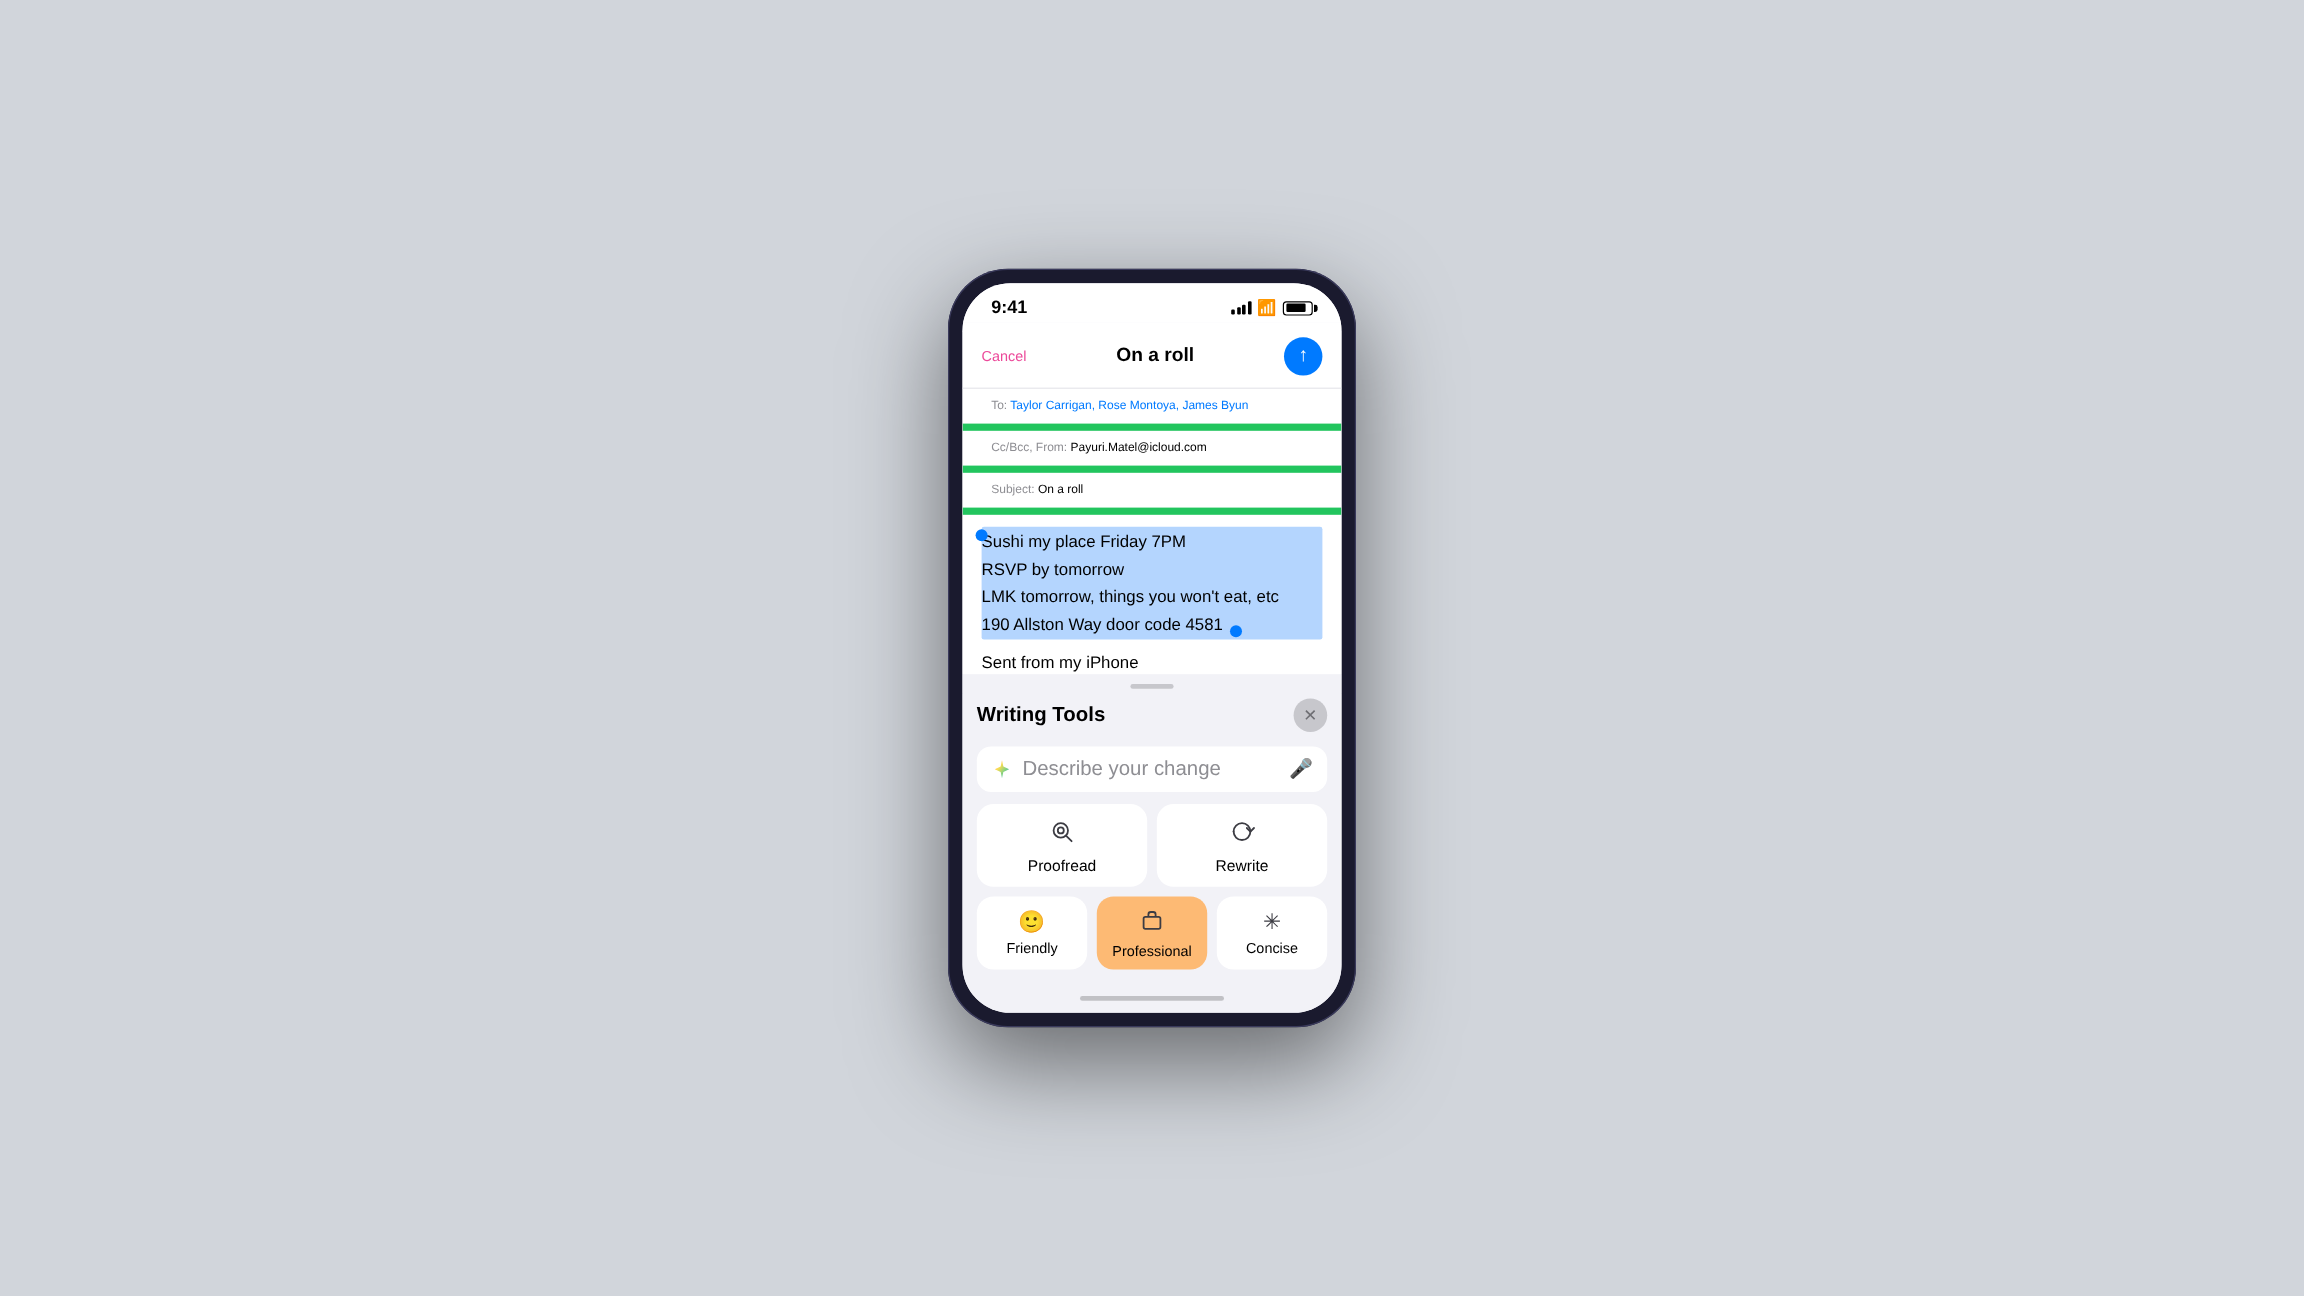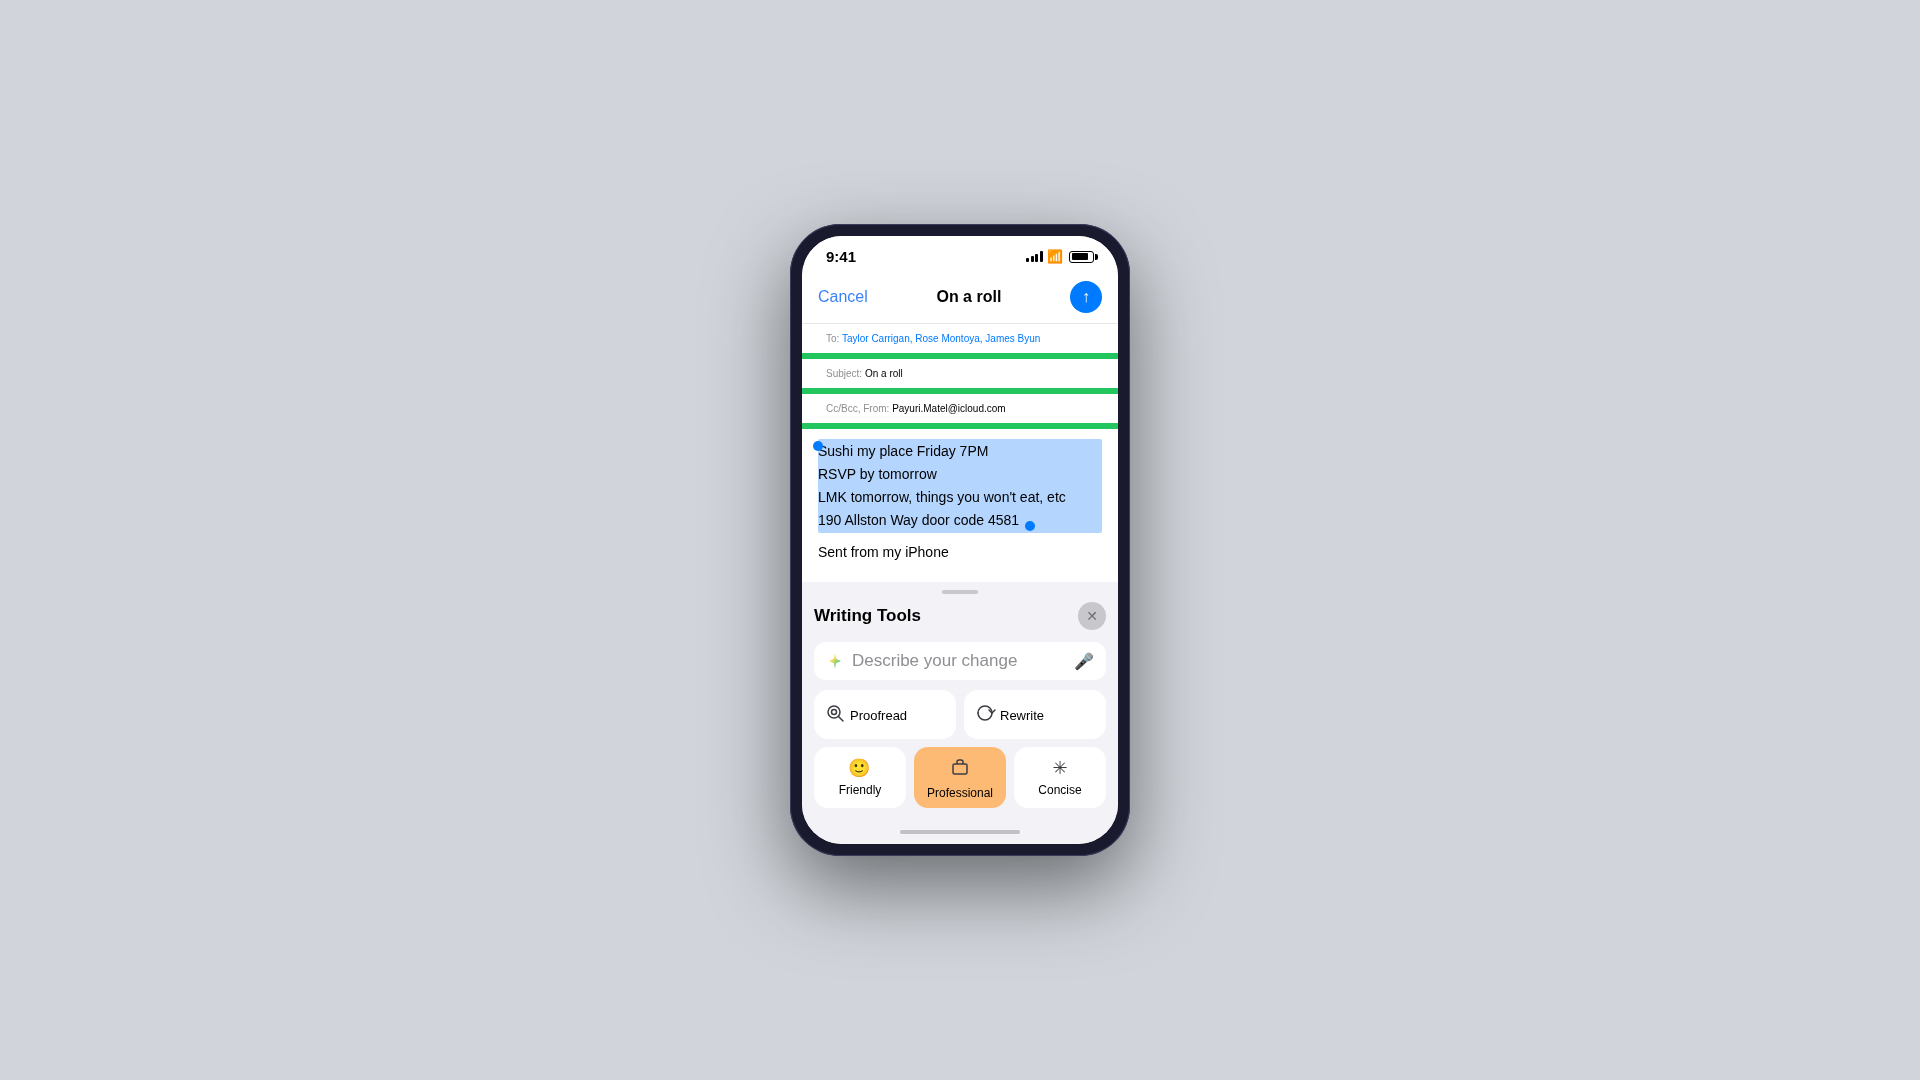--- a/index.html
+++ b/index.html
@@ -116,22 +116,22 @@
     
     .compose-header {
       display: flex;
       align-items: center;
       justify-content: space-between;
       padding: 12px 16px 10px;
       border-bottom: 1px solid #e5e5ea;
     }
 
     .cancel-btn {
-      font-size: 16px;
-      color: #3b82f6;
+      font-size: 12px;
+      color: #ec4899;
       cursor: pointer;
     }
 
     .compose-title {
       font-size: 16px;
       font-weight: 600;
       color: #000;
     }
 
     .send-btn {
@@ -262,20 +262,21 @@
       grid-template-columns: 1fr 1fr;
       gap: 8px;
       margin-bottom: 8px;
     }
 
     .wt-btn {
       background: white;
       border-radius: 14px;
       padding: 12px 10px 10px;
       display: flex;
+      flex-direction: column;
       align-items: center;
       gap: 4px;
       cursor: pointer;
     }
 
     .wt-btn-icon {
       font-size: 20px;
       color: #3c3c43;
     }
 
@@ -367,25 +368,25 @@
         <div class="send-btn">
           <span class="send-arrow">↑</span>
         </div>
       </div>
 
       <div class="field-row">
         <span class="field-label">To: </span><span class="field-value-blue">Taylor Carrigan, Rose Montoya, James Byun</span>
       </div>
 
       <div class="field-row">
+        <span class="field-label">Cc/Bcc, From: </span><span class="field-value">Payuri.Matel@icloud.com</span>
+      </div>
+
+      <div class="field-row">
         <span class="field-label">Subject: </span><span class="field-value">On a roll</span>
-      </div>
-
-      <div class="field-row">
-        <span class="field-label">Cc/Bcc, From: </span><span class="field-value">Payuri.Matel@icloud.com</span>
       </div>
 
       <div class="compose-body">
 
         <div style="position:relative; line-height:1.65; font-size:14px;">
           <span style="display:inline-block; width:10px; height:10px; background:#007aff; border-radius:50%; position:absolute; left:-5px; top:2px; z-index:2;"></span>
           <div style="background:#b4d5fe; border-radius:2px; padding:1px 0;">
             <div>Sushi my place Friday 7PM</div>
             <div>RSVP by tomorrow</div>
             <div>LMK tomorrow, things you won't eat, etc</div>

